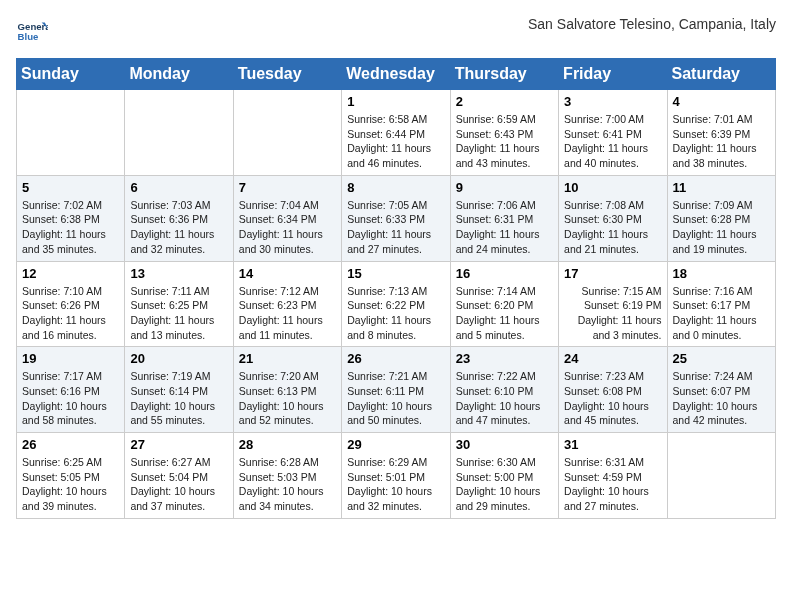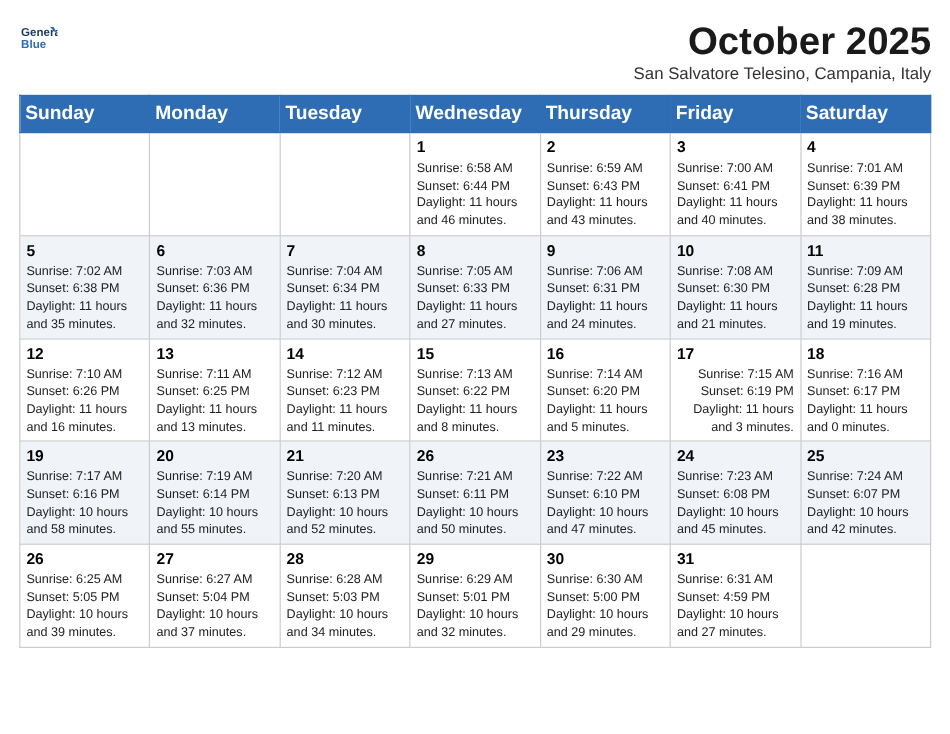--- a/index.html
+++ b/index.html
@@ -83,21 +83,20 @@
 
 <div class="header">
   <div class="logo">
     <svg class="logo-icon" viewBox="0 0 40 40">
       <text x="2" y="18" font-size="12" font-weight="bold" fill="#1a3a5c">General</text>
       <text x="2" y="30" font-size="12" font-weight="bold" fill="#2e6db4">Blue</text>
       <polygon points="32,8 40,16 36,8" fill="#2e6db4"></polygon>
     </svg>
   </div>
   <div class="title-area">
-    <div class="month-title">October 2025</div>
     <div class="subtitle">San Salvatore Telesino, Campania, Italy</div>
   </div>
 </div>
 
 <table>
   <thead>
     <tr>
     <th>Sunday</th>
         <th>Monday</th>
         <th>Tuesday</th>

